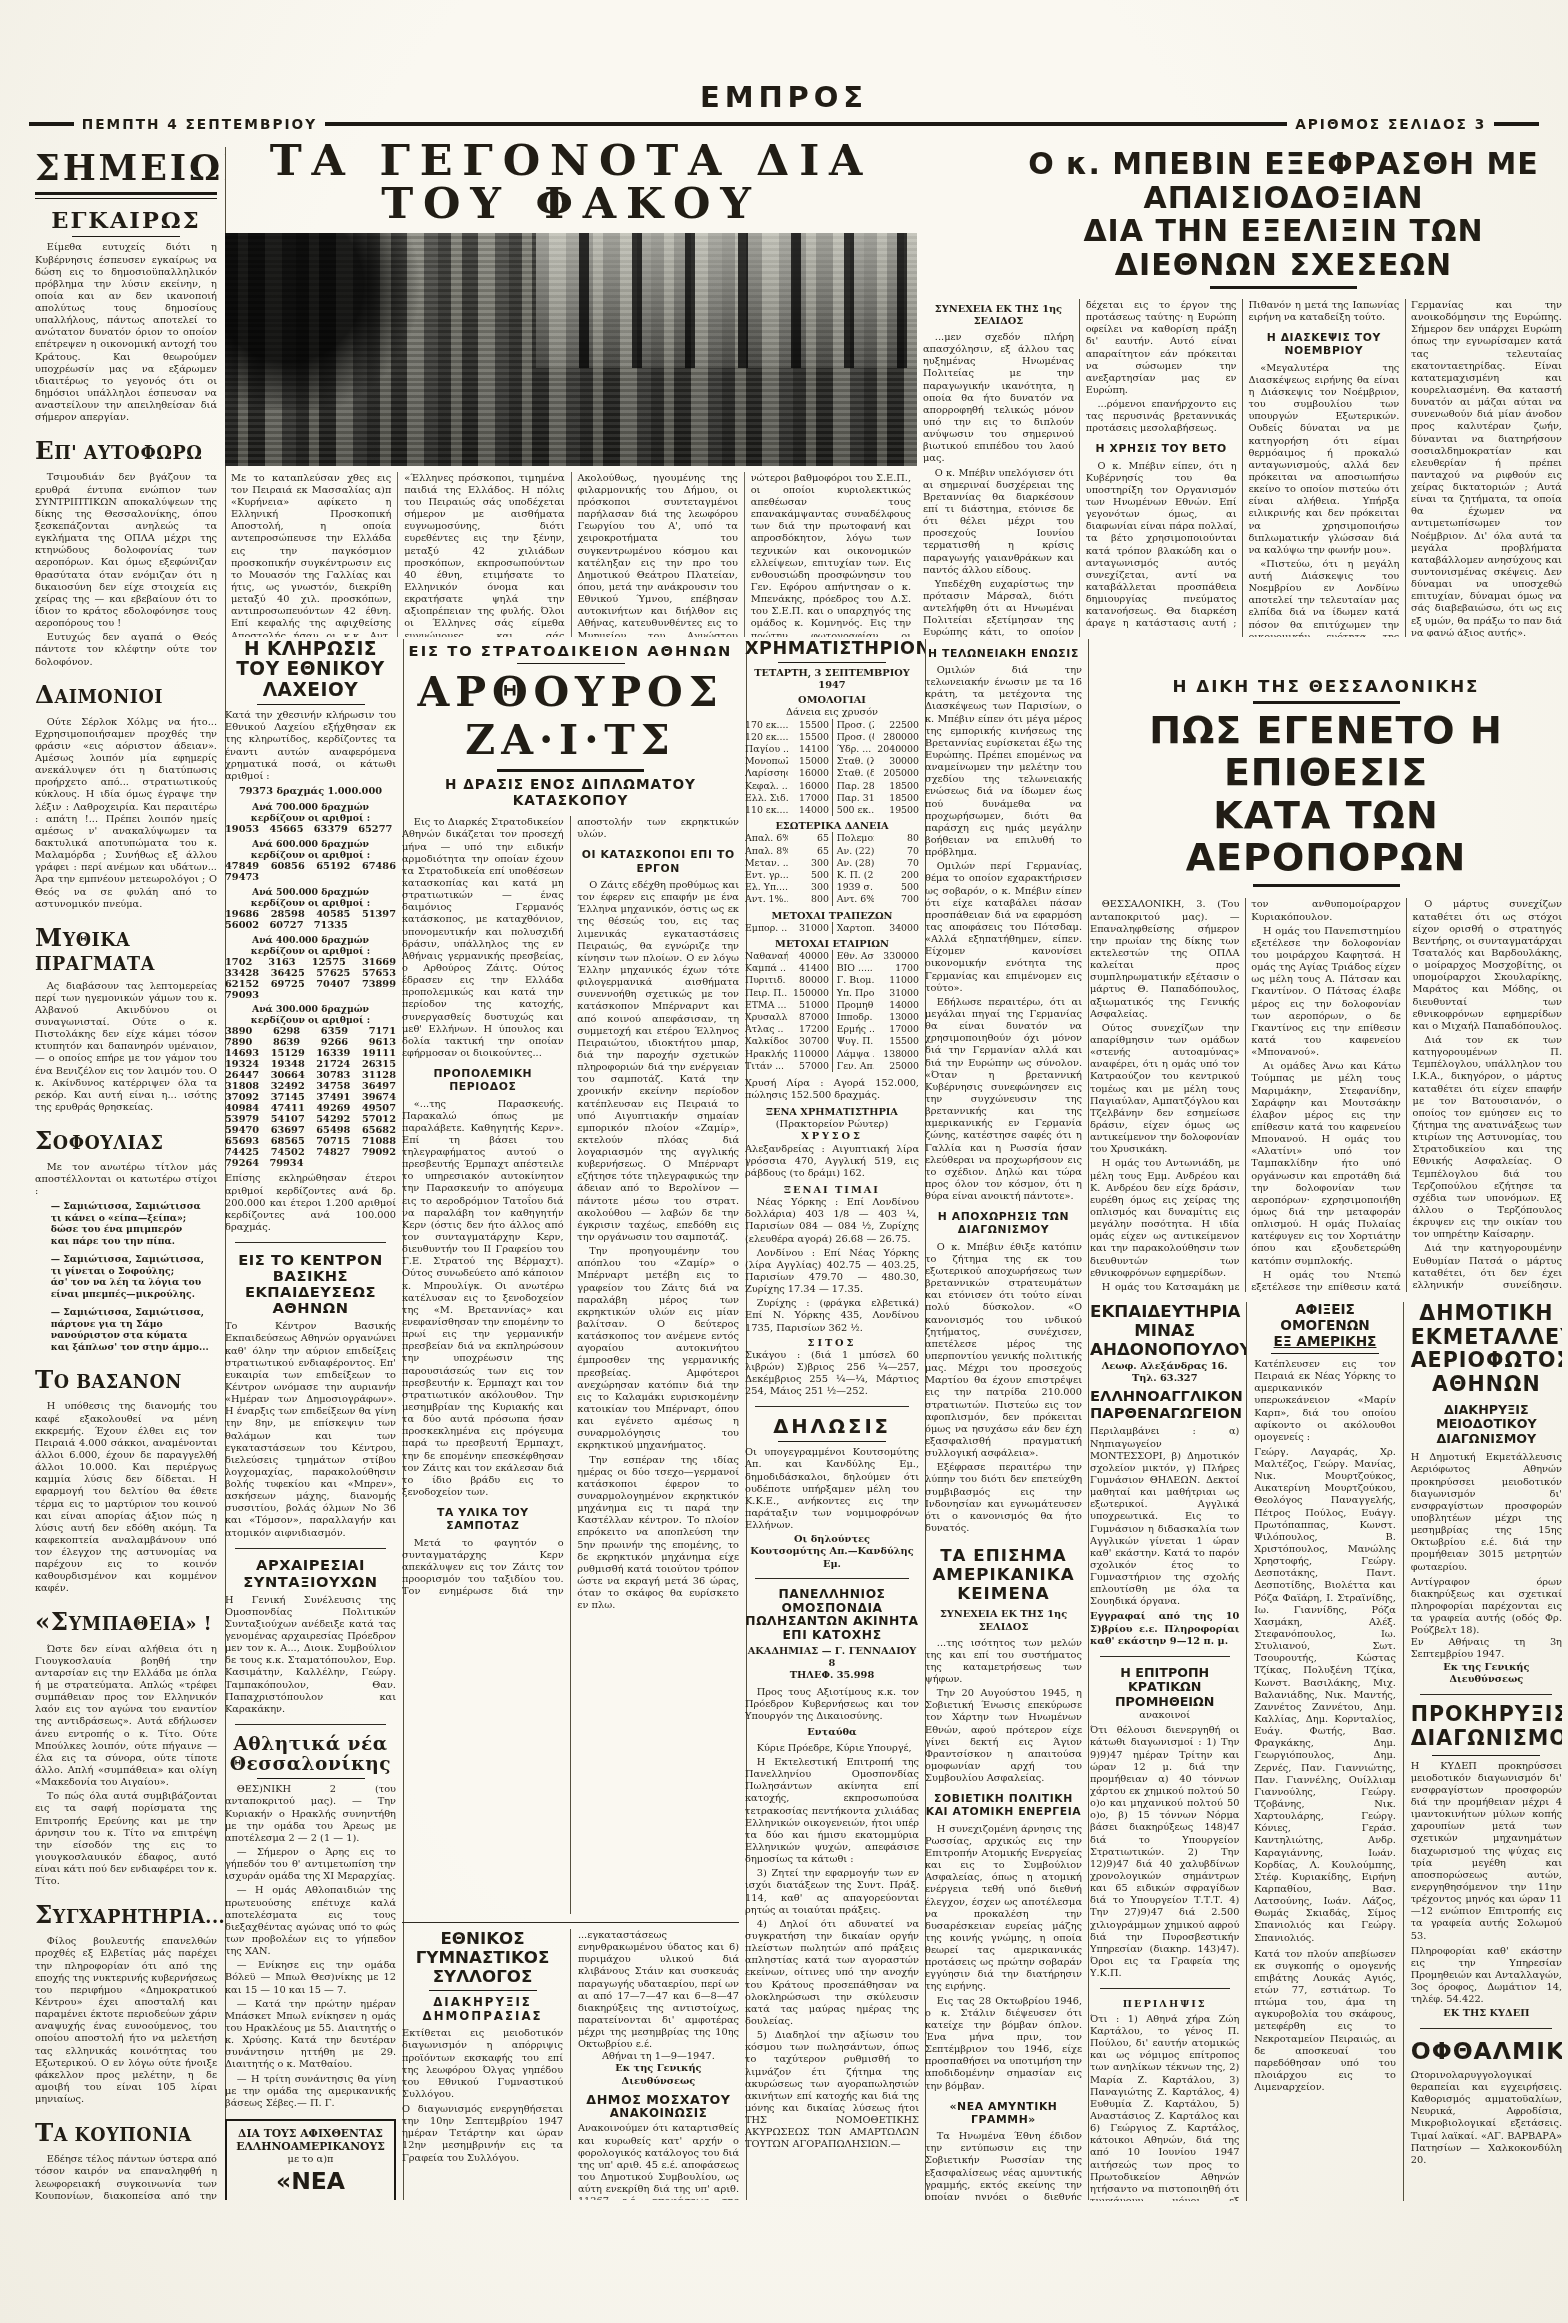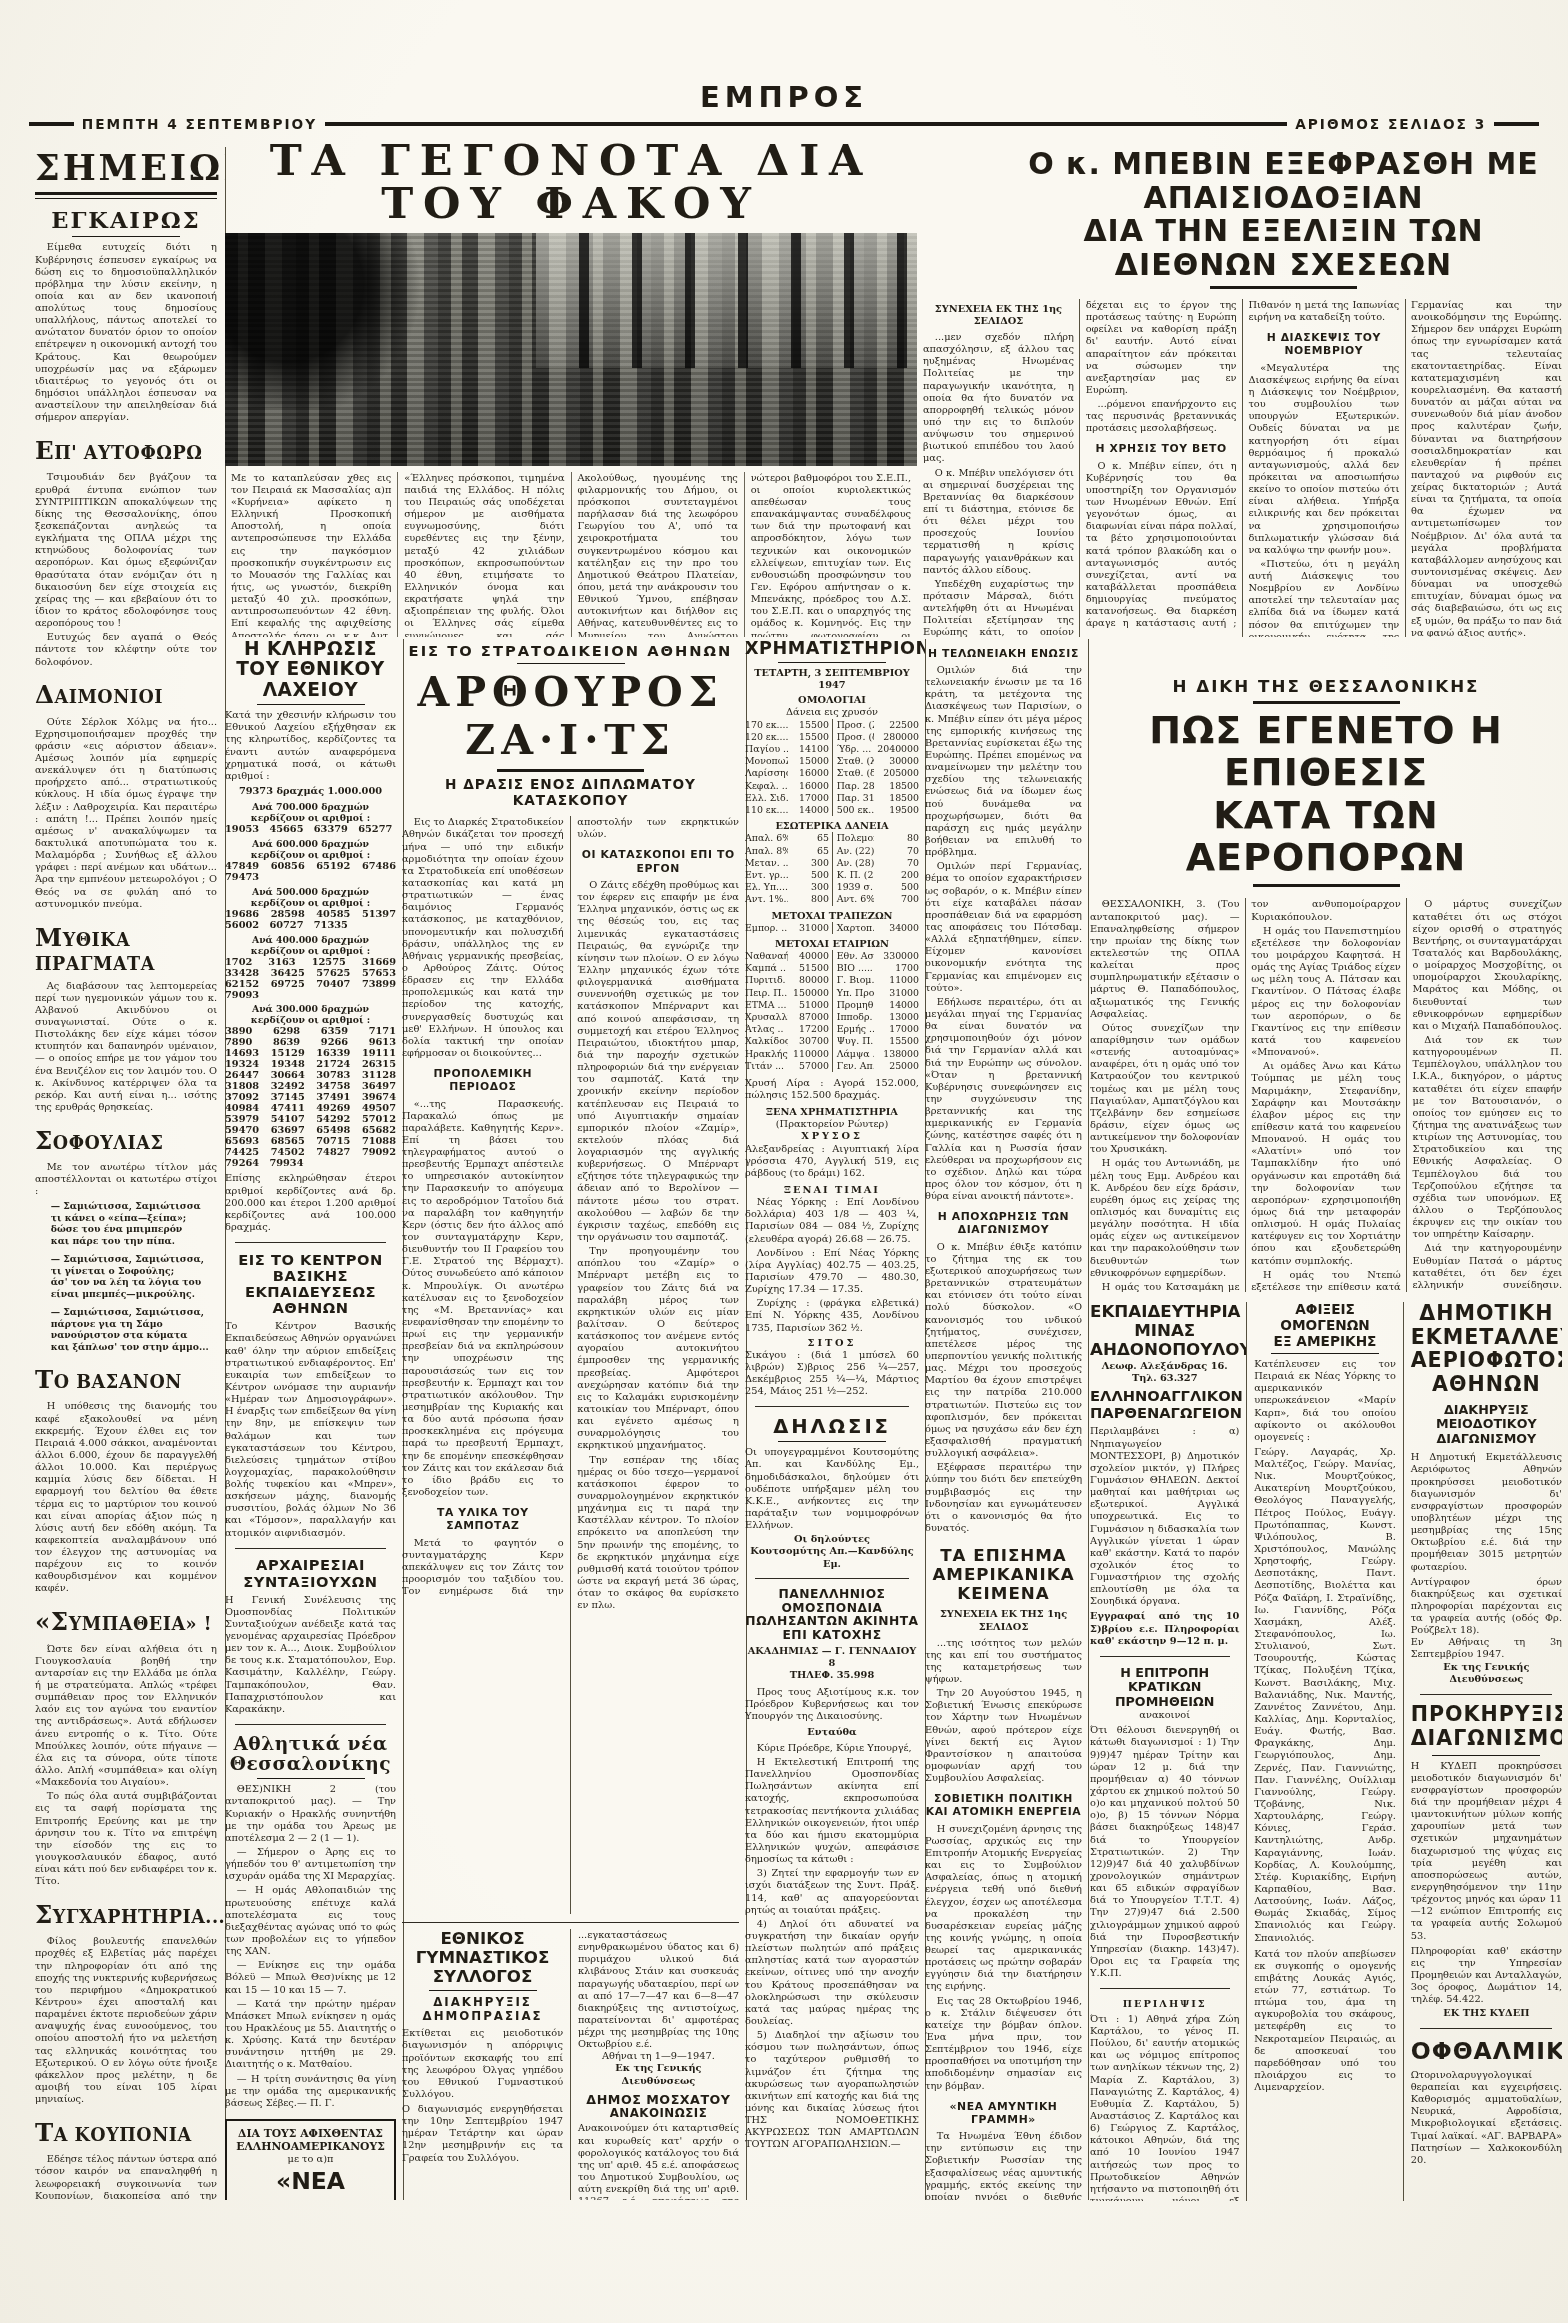--- a/index.html
+++ b/index.html
@@ -404,21 +404,21 @@
     <div>
 
     <div class="mrow">
           <span class="ma">Ναθαναήλ..</span>
           <span class="mav">40000</span>
           <span class="mb">Εθν. Ασφ</span>
           <span class="mbv">330000</span>
         </div>
         <div class="mrow">
           <span class="ma">Καμπά ..</span>
-          <span class="mav">51500</span>
+          <span class="mav">41400</span>
           <span class="mb">ΒΙΟ .....</span>
           <span class="mbv">1700</span>
         </div>
         <div class="mrow">
           <span class="ma">Πυριτιδ. .</span>
           <span class="mav">80000</span>
           <span class="mb">Γ. Βιομ..</span>
           <span class="mbv">11000</span>
         </div>
         <div class="mrow">
@@ -572,21 +572,21 @@
         <div class="small" style="margin-top:2.9px;">Ότι θέλουσι διενεργηθή οι κάτωθι διαγωνισμοί : 1) Την 9)9)47 ημέραν Τρίτην και ώραν 12 μ. διά την προμήθειαν α) 40 τόννων χάρτου εκ χημικού πολτού 50 ο)ο και μηχανικού πολτού 50 ο)ο, β) 15 τόννων Νόρμα βάσει διακηρύξεως 148)47 διά το Υπουργείον Στρατιωτικών. 2) Την 12)9)47 διά 40 χαλυβδίνων χρονολογικών σημάντρων και 65 ειδικών σφραγίδων διά το Υπουργείον Τ.Τ.Τ. 4) Την 27)9)47 διά 2.500 χιλιογράμμων χημικού αφρού διά την Πυροσβεστικήν Υπηρεσίαν (διακηρ. 143)47). Όροι εις τα Γραφεία της Υ.Κ.Π.</div>
         <div class="flow">
             <div class="r"></div>
           </div>
         <div class="centered small" style="font-weight:bold;letter-spacing:2px;">ΠΕΡΙΛΗΨΙΣ</div>
         <div class="small" style="margin-top:2.9px;">Ότι : 1) Αθηνά χήρα Ζώη Καρτάλου, το γένος Π. Πούλου, δι' εαυτήν ατομικώς και ως νόμιμος επίτροπος των ανηλίκων τέκνων της, 2) Μαρία Ζ. Καρτάλου, 3) Παναγιώτης Ζ. Καρτάλος, 4) Ευθυμία Ζ. Καρτάλου, 5) Αναστάσιος Ζ. Καρτάλος και 6) Γεώργιος Ζ. Καρτάλος, κάτοικοι Αθηνών, διά της από 10 Ιουνίου 1947 αιτήσεώς των προς το Πρωτοδικείον Αθηνών ητήσαντο να πιστοποιηθή ότι τυγχάνουν μόνοι εξ αδιαθέτου κληρονόμοι του θανόντος Ζώη Καρτάλου. Η αίτησις συνεζητήθη την 21 Ιουνίου 1947, εξεδόθη δε η υπ' αριθ. 5417)1947 απόφασις του Πρωτοδικείου Αθηνών, διατάξασα δημοσίευσιν περιλήψεως εις την εφημερίδα «ΕΜΠΡΟΣ» και εις το «Δελτίον Τ.Σ.Ν.».</div>
 
       </div>
       <div class="cb">
         <div class="adhead" style="font-size:13.7px;">ΑΦΙΞΕΙΣ ΟΜΟΓΕΝΩΝ</div>
-        <div class="adhead" style="font-size:13.7px;">ΕΞ ΑΜΕΡΙΚΗΣ</div>
+        <div class="adhead" style="font-size:13.7px;text-decoration:underline;">ΕΞ ΑΜΕΡΙΚΗΣ</div>
         <div class="thinbar"></div>
         <div class="small">Κατέπλευσεν εις τον Πειραιά εκ Νέας Υόρκης το αμερικανικόν υπερωκεάνειον «Μαρίν Καρπ», διά του οποίου αφίκοντο οι ακόλουθοι ομογενείς :</div>
         <div class="small" style="margin-top:2.9px;">Γεώργ. Λαγαράς, Χρ. Μαλτέζος, Γεώργ. Μανίας, Νικ. Μουρτζούκος, Αικατερίνη Μουρτζούκου, Θεολόγος Παναγγελής, Πέτρος Πούλος, Ευάγγ. Πρωτόπαππας, Κωνστ. Ψιλόπουλος, Β. Χριστόπουλος, Μανώλης Χρηστοφής, Γεώργ. Δεσποτάκης, Παντ. Δεσποτίδης, Βιολέττα και Ρόζα Φαϊάρη, Ι. Στραϊνίδης, Ιω. Γιαννίδης, Ρόζα Χασμάκη, Αλέξ. Στεφανόπουλος, Ιω. Στυλιανού, Σωτ. Τσουρουτής, Κώστας Τζίκας, Πολυξένη Τζίκα, Κωνστ. Βασιλάκης, Μιχ. Βαλανιάδης, Νικ. Μαντής, Ζαννέτος Ζαννέτου, Δημ. Καλλίας, Δημ. Κορνταλίος, Ευάγ. Φωτής, Βασ. Φραγκάκης, Δημ. Γεωργιόπουλος, Δημ. Ζερνές, Παν. Γιαννιώτης, Παν. Γιαννέλης, Ουίλλιαμ Γιαννούλης, Γεώργ. Τζοβάνης, Νικ. Χαρτουλάρης, Γεώργ. Κόνιες, Γεράσ. Καντηλιώτης, Ανδρ. Καραγιάννης, Ιωάν. Κορδίας, Λ. Κουλούμπης, Στέφ. Κυριακίδης, Ειρήνη Καρπαθίου, Βασ. Λατσούνης, Ιωάν. Λάζος, Θωμάς Σκιαδάς, Σίμος Σπανιολιός και Γεώργ. Σπανιολιός.</div>
         <div class="small" style="margin-top:3.9px;">Κατά τον πλούν απεβίωσεν εκ συγκοπής ο ομογενής επιβάτης Λουκάς Αγιός, ετών 77, εστιάτωρ. Το πτώμα του, άμα τη αγκυροβολία του σκάφους, μετεφέρθη εις το Νεκροταμείον Πειραιώς, αι δε αποσκευαί του παρεδόθησαν υπό του πλοιάρχου εις το Λιμεναρχείον.</div>
       </div>
       <div class="cc">
         <div class="adhead big">ΔΗΜΟΤΙΚΗ ΕΚΜΕΤΑΛΛΕΥΣΙΣ</div>
         <div class="adhead big">ΑΕΡΙΟΦΩΤΟΣ ΑΘΗΝΩΝ</div>
         <div class="adhead" style="font-size:12.7px;margin-top:5.9px;">ΔΙΑΚΗΡΥΞΙΣ ΜΕΙΟΔΟΤΙΚΟΥ</div>
         <div class="adhead" style="font-size:12.7px;">ΔΙΑΓΩΝΙΣΜΟΥ</div>

